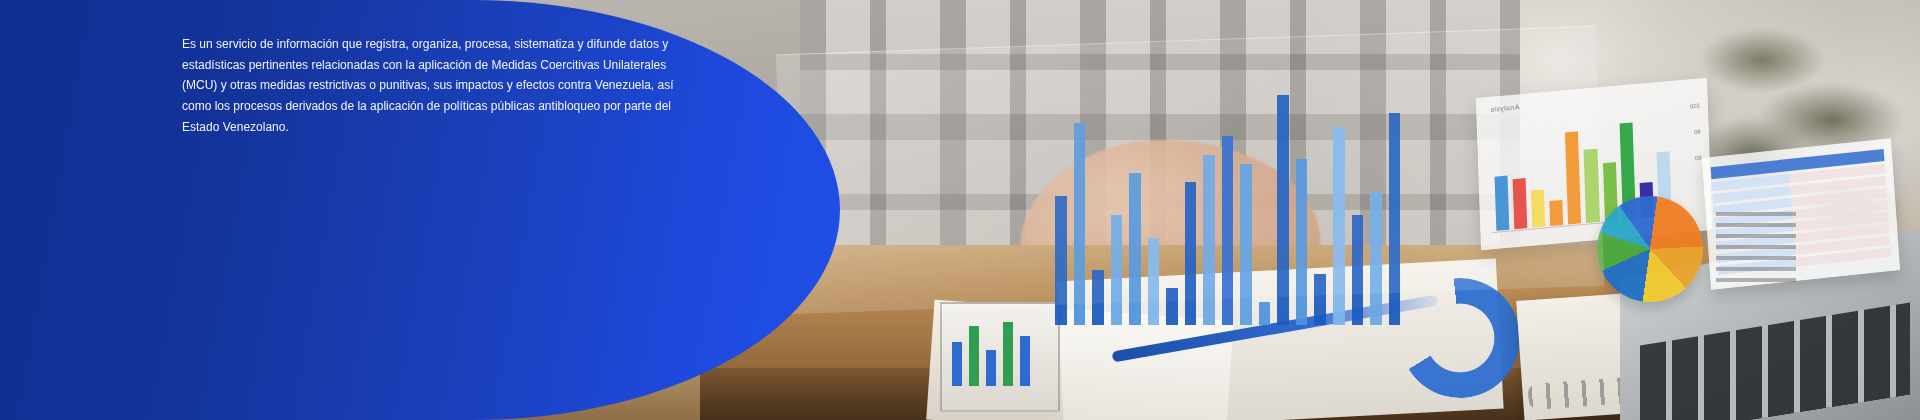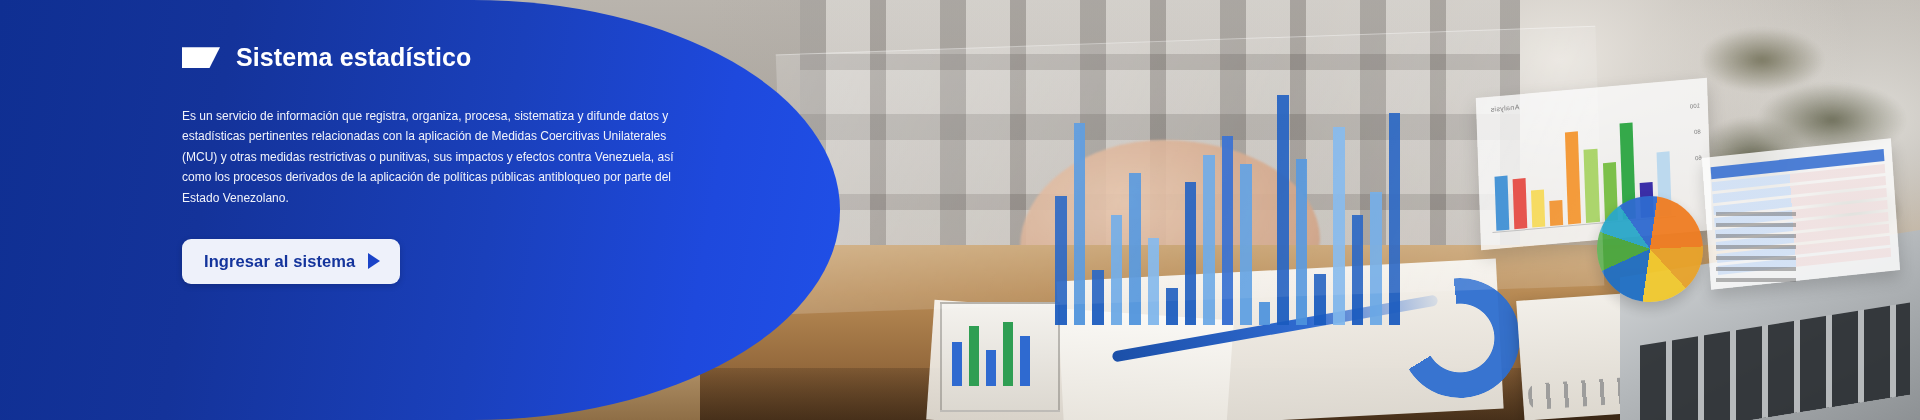--- a/index.html
+++ b/index.html
@@ -451,26 +451,18 @@
         <span></span>
     </div>
 
     <div class="sheen"></div>
   </div>
 
   <div class="panel"></div>
 
   <div class="content">
 
-    <div class="heading">
-      <span class="flag-icon"></span>
-      <h1>Sistema estadístico</h1>
-    </div>
 
     <p class="body-text">Es un servicio de información que registra, organiza, procesa, sistematiza y difunde datos y estadísticas pertinentes relacionadas con la aplicación de Medidas Coercitivas Unilaterales (MCU) y otras medidas restrictivas o punitivas, sus impactos y efectos contra Venezuela, así como los procesos derivados de la aplicación de políticas públicas antibloqueo por parte del Estado Venezolano.</p>
 
-    <button class="cta">
-      <span class="cta-label">Ingresar al sistema</span>
-      <span class="cta-arrow"></span>
-    </button>
 
   </div>
 </div>
 
 </body></html>

